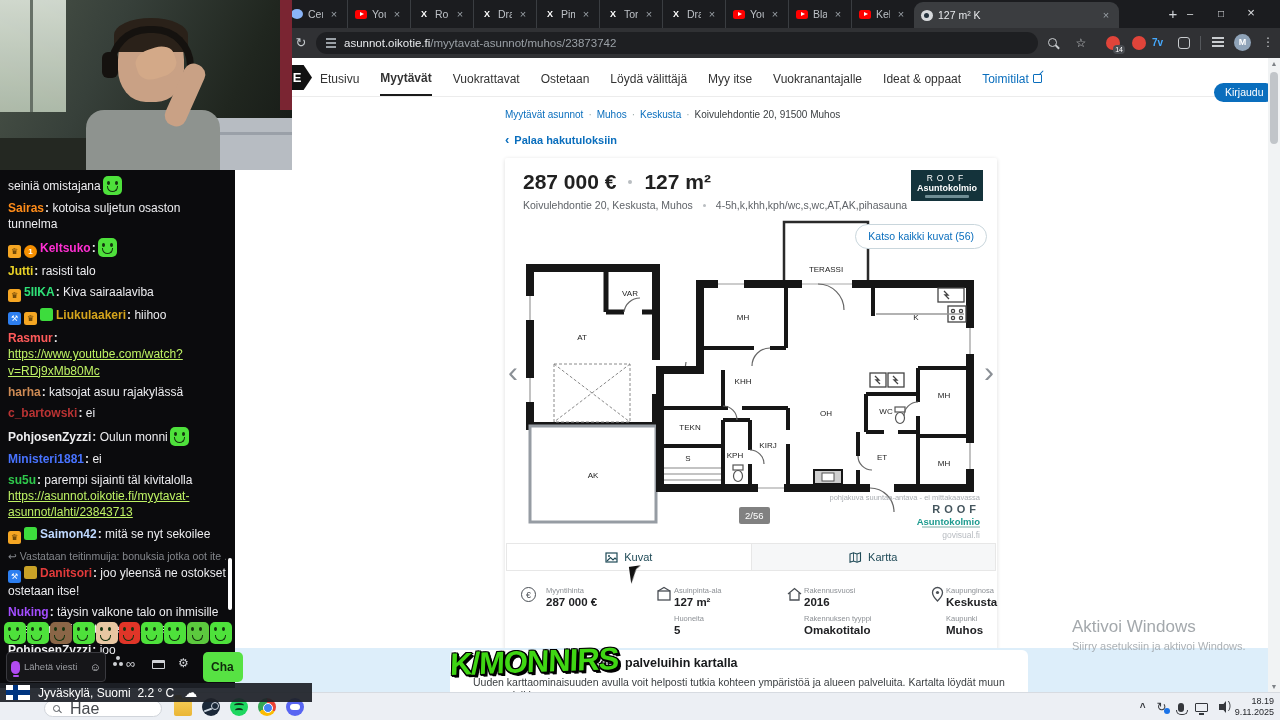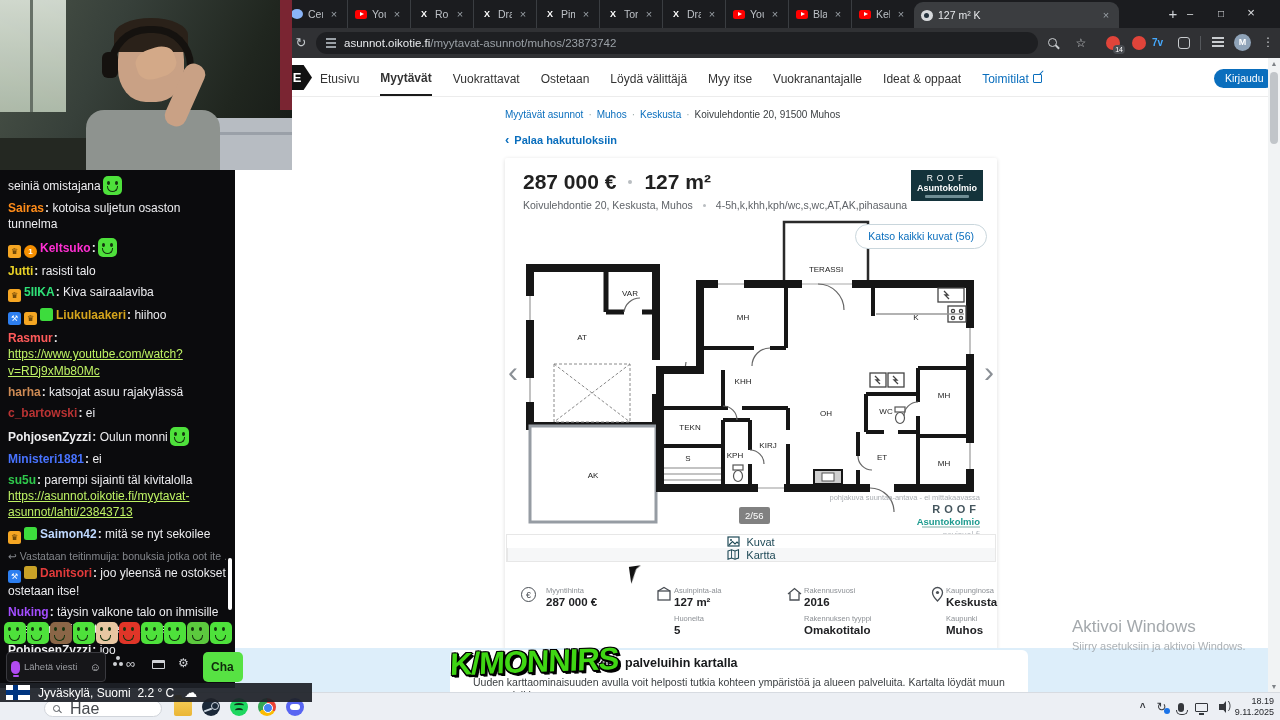--- a/index.html
+++ b/index.html
@@ -60,21 +60,21 @@
   .page{position:absolute;left:0;top:58px;width:1280px;height:634px;background:#fff;z-index:1;}
   .siteheader{position:absolute;left:0;top:0;width:1280px;height:39px;border-bottom:1px solid #ececec;background:#fff;}
   .sitelogo{position:absolute;left:282px;top:7px;width:30px;height:25px;background:#111;
     clip-path:polygon(0 0,72% 0,100% 50%,72% 100%,0 100%);color:#fff;font-weight:bold;font-size:13px;line-height:25px;text-align:center;}
   .mainnav{position:absolute;left:320px;top:0;height:39px;display:flex;align-items:center;gap:21px;font-size:12px;color:#333;}
   .nav-item{padding:11px 0 9px;}
   .nav-item.active{font-weight:bold;border-bottom:2px solid #1a1a1a;}
   .nav-item.linkish{color:#0a6ebd;display:flex;gap:4px;align-items:center;}
   .extlink{width:9px;height:9px;border:1.2px solid #0a6ebd;border-radius:1px;position:relative;}
   .extlink::after{content:"";position:absolute;right:-3px;top:-3px;width:5px;height:1.2px;background:#0a6ebd;transform:rotate(-45deg);}
-  .loginbtn{position:absolute;left:1214px;top:11px;height:19px;padding:0 11px;background:#0a6ebd;border-radius:11px;color:#fff;font-size:10.5px;line-height:19px;}
+  .loginbtn{position:absolute;left:1214px;top:25px;height:19px;padding:0 11px;background:#0a6ebd;border-radius:11px;color:#fff;font-size:10.5px;line-height:19px;}
 
   .breadcrumb{position:absolute;left:505px;top:51px;font-size:10px;color:#0a6ebd;display:flex;gap:5px;}
   .bc-sep{color:#9aa;} .bc-sep::before{content:"·";}
   .bc-last{color:#3c4043;}
   .backlink{position:absolute;left:505px;top:74px;font-size:11px;font-weight:bold;color:#0a6ebd;display:flex;gap:5px;align-items:center;}
   .chevl{color:#0a6ebd;font-size:13px;} .chevl::before{content:"‹";}
 
   .card{position:absolute;left:505px;top:100px;width:492px;height:492px;background:#fff;box-shadow:0 1px 4px rgba(0,0,0,.14);border-radius:2px;}
   .price-row{position:absolute;left:18px;top:12px;font-size:21px;font-weight:bold;color:#212121;display:flex;gap:12px;align-items:center;}
   .price-dot{width:4px;height:4px;border-radius:50%;background:#b9bdc1;}
@@ -91,21 +91,21 @@
   .car-left{left:2px;} .car-left::before{content:"‹";}
   .car-right{right:2px;} .car-right::before{content:"›";}
   .floorplan{position:absolute;left:12px;top:3px;}
   .counter{position:absolute;left:233px;top:292px;background:rgba(112,112,112,.88);color:#fff;font-size:9.5px;padding:3px 6px;border-radius:2px;}
   .cap1{position:absolute;right:16px;top:278px;font-size:7.5px;color:#a9adb2;}
   .cap-roof1{position:absolute;right:16px;top:288px;font-size:11px;letter-spacing:4px;color:#45565e;font-weight:bold;}
   .cap-roof2{position:absolute;right:16px;top:301px;font-size:9.5px;color:#1d9b8f;font-weight:bold;}
   .cap-roof3{position:absolute;right:16px;top:311px;width:58px;height:2px;background:#bcd6d3;}
   .cap-credit{position:absolute;right:16px;top:315px;font-size:8.5px;color:#b7bbc0;}
 
-  .viewtabs{position:absolute;left:1px;top:376px;width:490px;height:28px;display:flex;border:1px solid #e7e7e7;flex-direction:column;}
+  .viewtabs{position:absolute;left:1px;top:385px;width:490px;height:28px;display:flex;border:1px solid #e7e7e7;}
   .vtab{flex:1;display:flex;align-items:center;justify-content:center;gap:6px;font-size:11px;color:#1f4a57;background:#fff;}
   .vtab+.vtab{background:#f6f7f8;border-left:1px solid #e7e7e7;}
 
   .details{position:absolute;left:1px;top:420px;width:490px;height:70px;}
   .fact-ico{position:absolute;width:17px;height:17px;color:#4a4f55;}
   .fact{position:absolute;}
   .fact .fl{font-size:7.5px;color:#8d9196;line-height:9px;}
   .fact .fv{font-size:11.5px;font-weight:bold;color:#202124;line-height:14px;}
   .euro-ico{border:1.4px solid #4a4f55;border-radius:50%;font-size:9px;text-align:center;line-height:14px;}
   .euro-ico::before{content:"€";}

